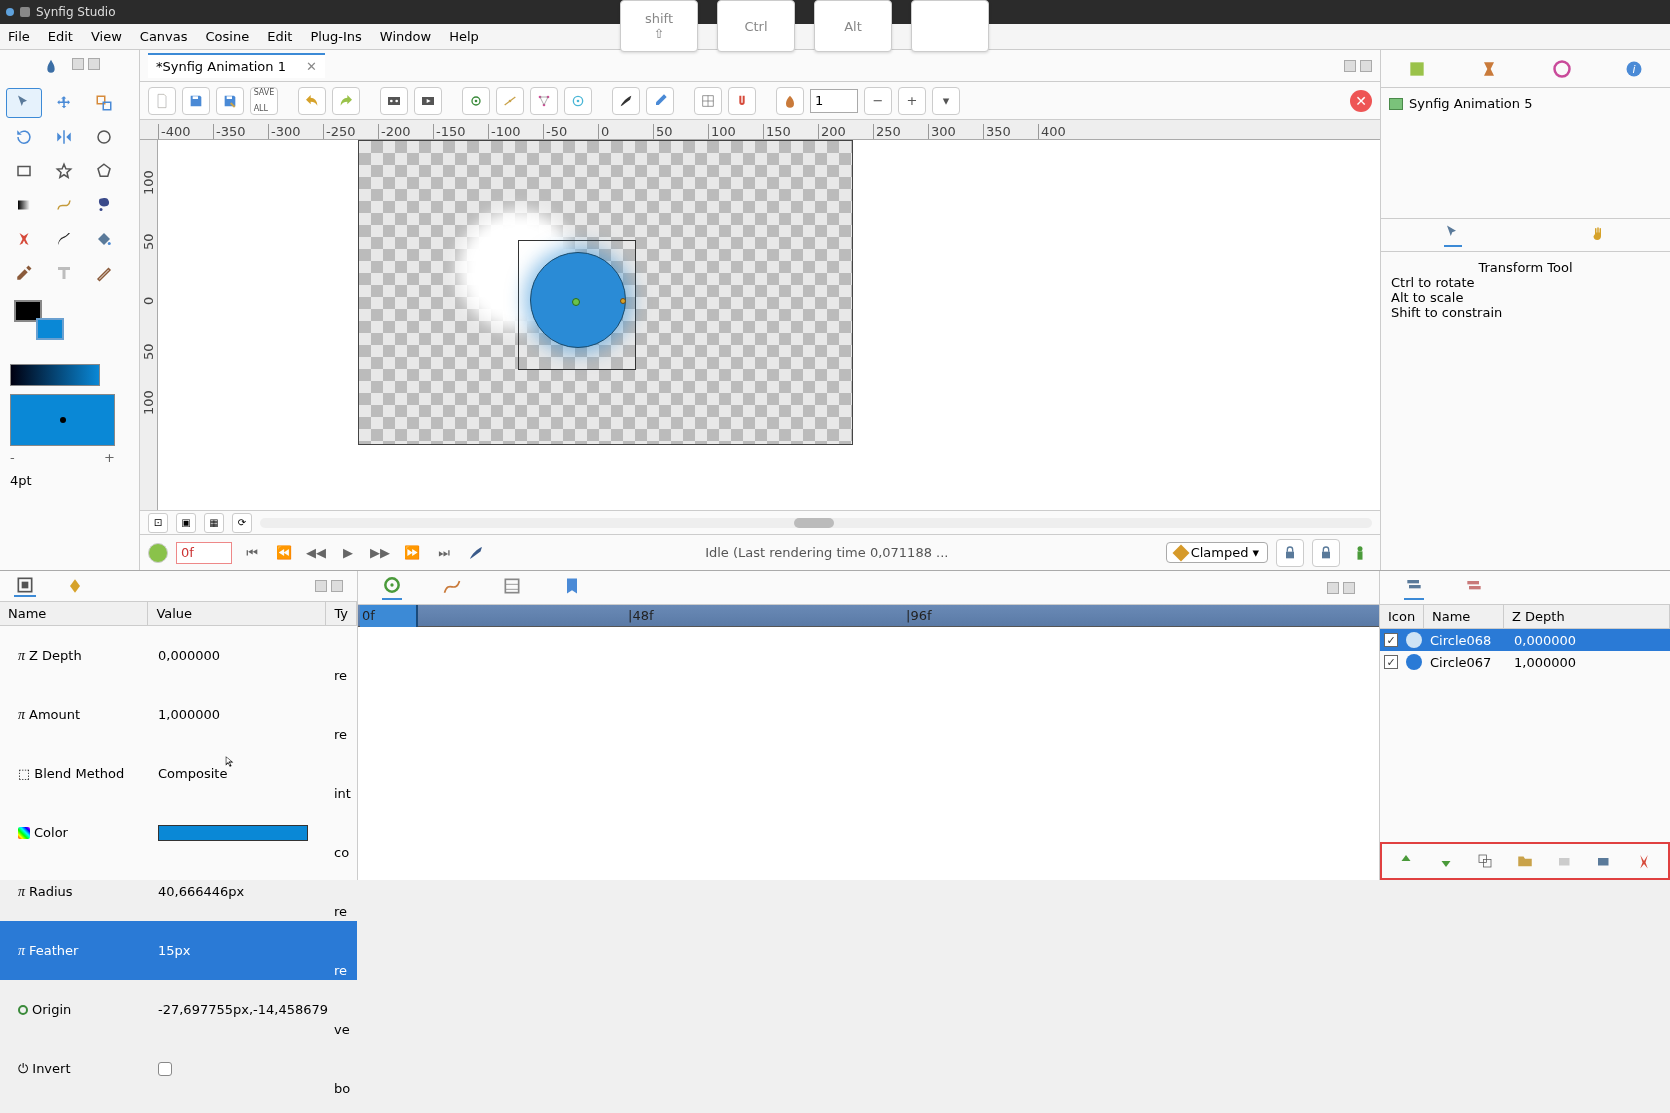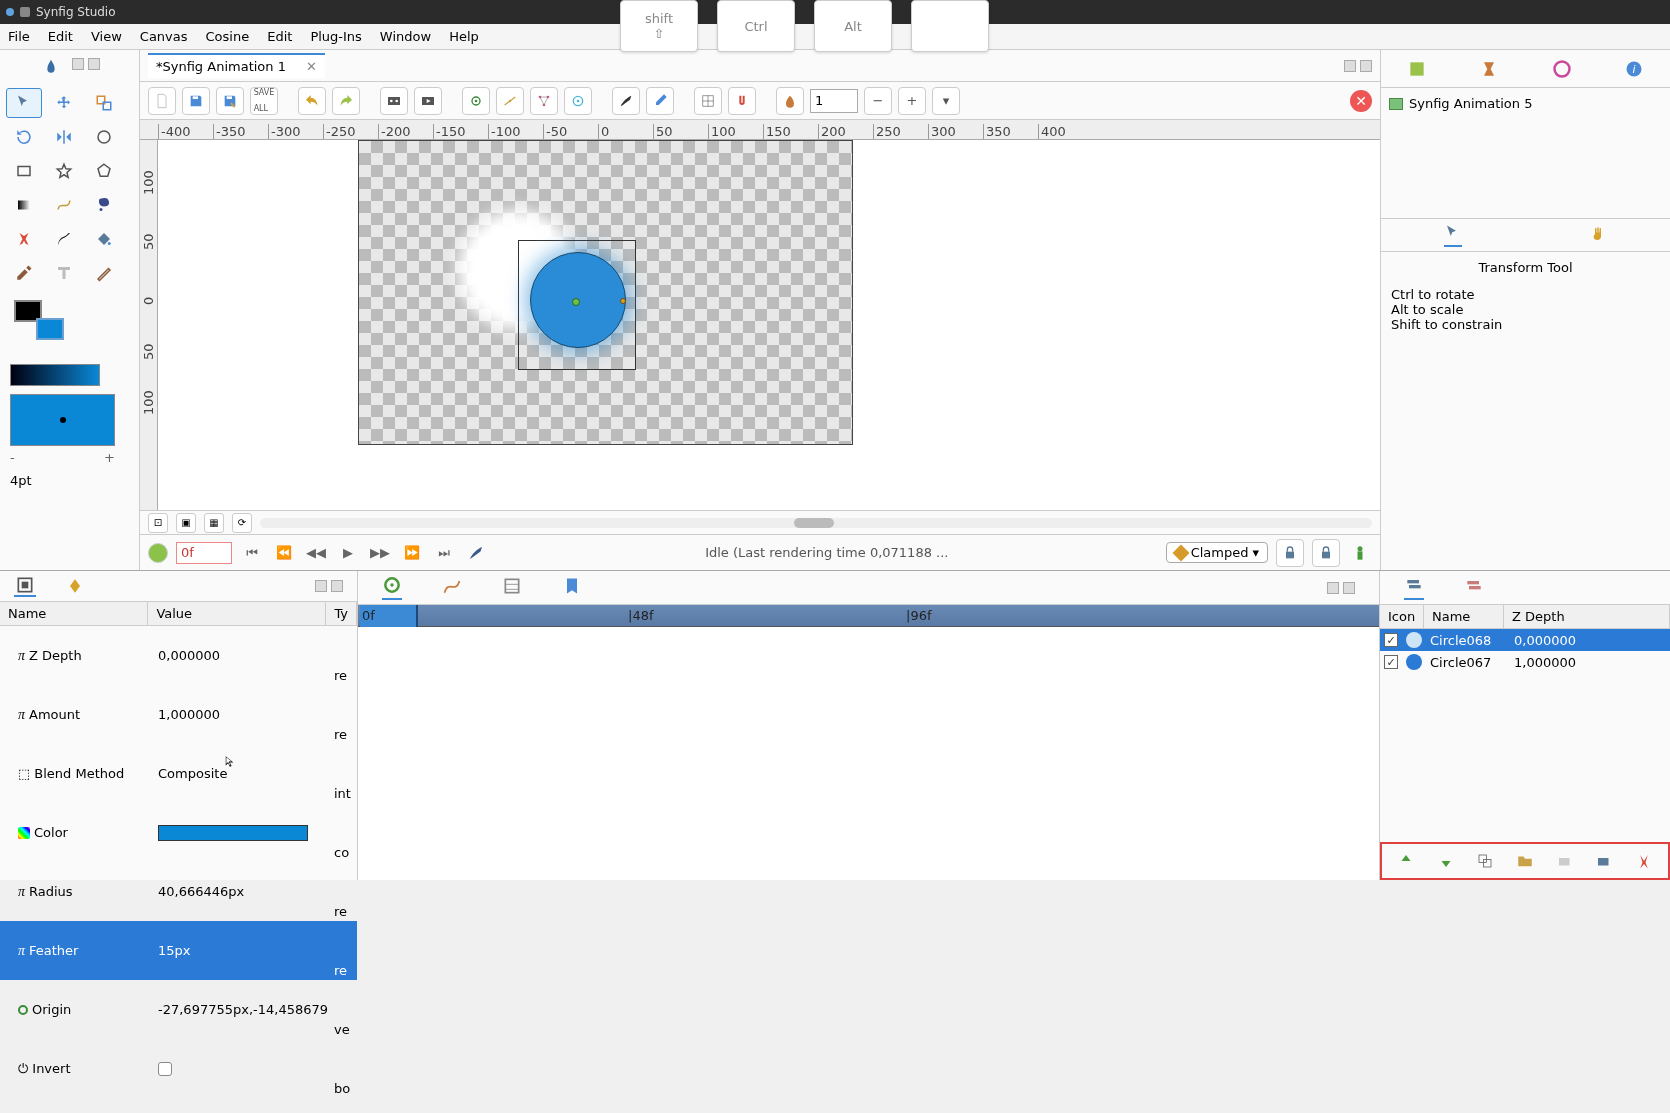--- a/index.html
+++ b/index.html
@@ -94,21 +94,21 @@
 
 
 .right-tabs { height: 38px; display: flex; justify-content: space-around; align-items: center; border-bottom: 1px solid #ccc; }
 .right-tabs .ic { width: 22px; height: 22px; display: flex; align-items: center; justify-content: center; cursor: pointer; }
 .right-tree { padding: 6px 8px; flex: 0 0 130px; }
 .right-tree .item { display: flex; align-items: center; gap: 6px; padding: 2px 0; }
 .rt-sq { width: 14px; height: 12px; background: #7ac27a; border: 1px solid #4a8a4a; }
 
 .right-mid-tabs { height: 34px; display: flex; align-items: center; justify-content: space-around; border-top: 1px solid #ccc; border-bottom: 1px solid #ccc; }
 .right-tool-info { padding: 8px 10px; flex: 1; }
-.right-tool-info .tname { text-align: center; margin-bottom: 12px; }
+.right-tool-info .tname { text-align: center; margin-bottom: 0; }
 
 
 .bottom { display: flex; height: 310px; border-top: 1px solid #aaa; }
 .params-col { width: 357px; background: #fafafa; display: flex; flex-direction: column; }
 .timeline-col { flex: 1; background: #fafafa; border-left: 1px solid #ccc; border-right: 1px solid #ccc; display: flex; flex-direction: column; }
 .layers-col { width: 290px; background: #fafafa; display: flex; flex-direction: column; }
 
 .panel-tabs { height: 34px; display: flex; align-items: center; gap: 28px; padding: 4px 14px; border-bottom: 1px solid #ccc; }
 .panel-tabs .ic { width: 22px; height: 22px; display: flex; align-items: center; justify-content: center; cursor: pointer; }
 .params-head { display: flex; border-bottom: 1px solid #ccc; background: #f0f0f0; }

